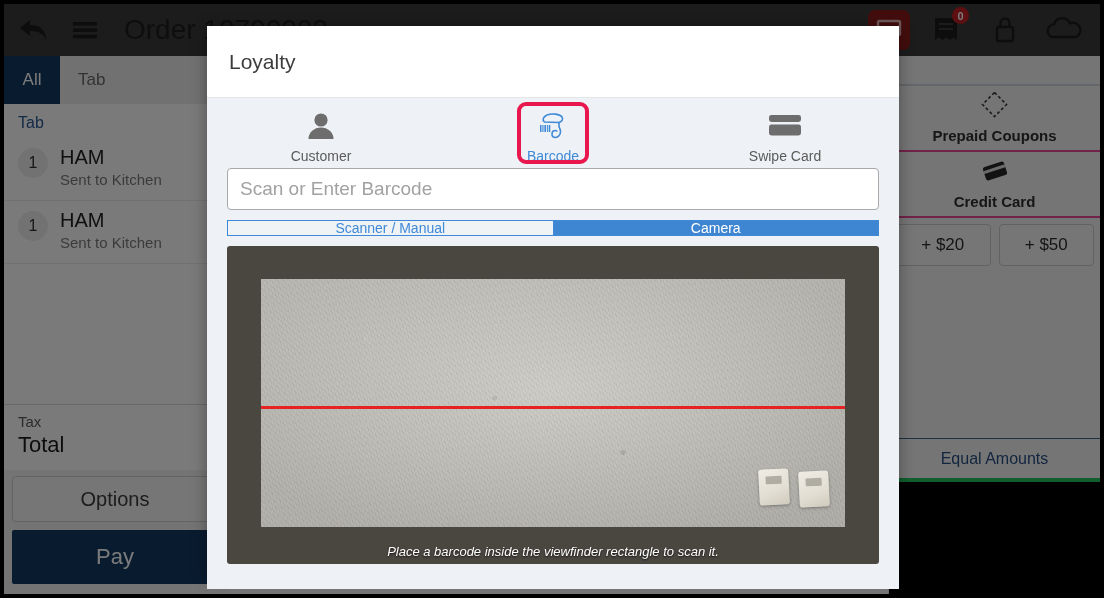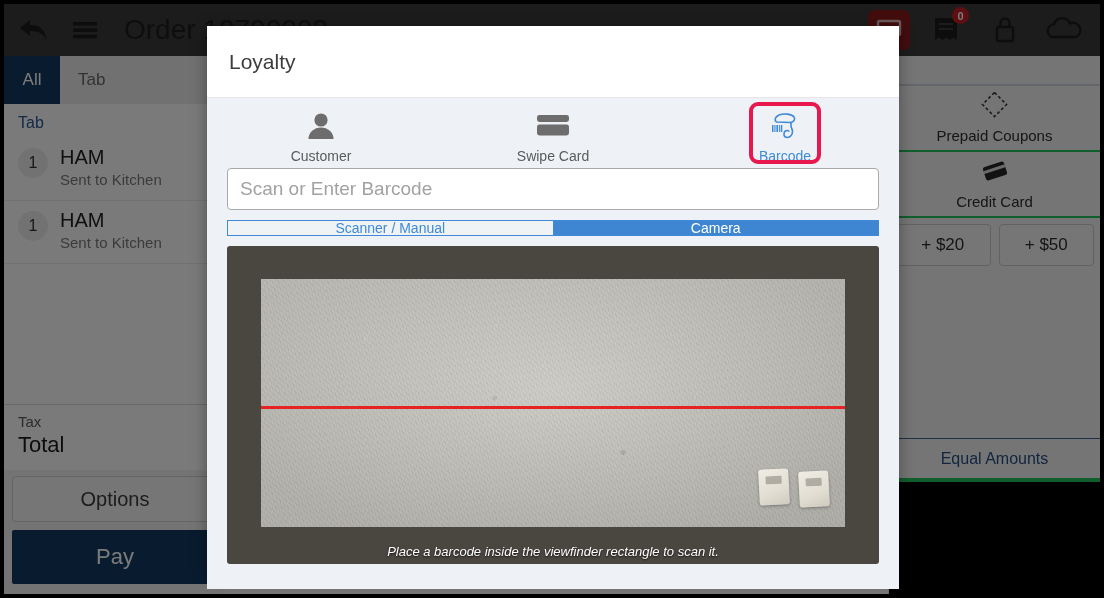--- a/index.html
+++ b/index.html
@@ -105,23 +105,23 @@
   }
 
   
   .rightcol {
     position: absolute; right: 0; top: 52px; width: 212px; bottom: 0;
     background: #f4f4f4; display: flex; flex-direction: column;
     border-left: 1px solid #e2e2e2;
   }
   .pm-spacer { height: 30px; background: #f4f4f4; border-bottom: 2px solid #cfd6de; }
   .pm-tile {
-    height: 66px; background: #f4f4f4; border-bottom: 2px solid #22c55e;
+    height: 66px; background: #f4f4f4; border-bottom: 2px solid #ec4899;
     display: flex; flex-direction: column; align-items: center;
-    justify-content: center; gap: 5px; cursor: pointer;
+    justify-content: center; gap: 5px; cursor: pointer; font-weight: bold;
   }
   .pm-label { font-size: 15px; color: #2f2f2f; }
   .amtrow { display: flex; gap: 8px; padding: 6px 6px 0; }
   .amtbtn {
     flex: 1; height: 42px; border: 1px solid #cdcdcd; border-radius: 4px;
     background: #f7f7f7; display: flex; align-items: center;
     justify-content: center; font-size: 17px; color: #2e2e2e; cursor: pointer;
   }
   .rfill { flex: 1; }
   .equalbtn {
@@ -345,30 +345,20 @@
       <div class="tabrow">
 
         <div class="mtab">
           <span>
             <svg viewBox="0 0 34 30" width="34" height="30">
               <circle cx="17" cy="9" r="6.6" fill="#6d6d6d"></circle>
               <path d="M4.5 28 a12.5 11.5 0 0 1 25 0 Z" fill="#6d6d6d"></path>
             </svg>
           </span>
           <span class="mtab-label">Customer</span>
-        </div>
-
-        <div class="mtab">
-          <span>
-            <svg viewBox="0 0 42 30" width="42" height="30">
-              <rect x="5" y="4" width="32" height="7" rx="2.4" fill="#6d6d6d"></rect>
-              <rect x="5" y="13.5" width="32" height="11" rx="2.4" fill="#6d6d6d"></rect>
-            </svg>
-          </span>
-          <span class="mtab-label">Swipe Card</span>
         </div>
 
         <div class="mtab sel">
           <div class="hl-ring"></div>
           <span>
             <svg viewBox="0 0 36 30" width="36" height="30">
               <path d="M12 4 C17 2 25 3 27 6 C28.5 8 27 10.5 24 11.5
                        L24 15 C24 17 25.5 18 25.5 20.5 C25.5 24 23 26.5 20.5 26.5
                        C18.5 26.5 17 25 17 23 C17 21 18.5 19.5 20.5 19.5
                        C21.5 19.5 22 20 22 20.8" fill="none" stroke="#3f8ad8" stroke-width="1.6" stroke-linejoin="round"></path>
@@ -377,20 +367,30 @@
                 <rect x="5" y="14" width="1.5" height="7"></rect>
                 <rect x="7.4" y="14" width="1.1" height="7"></rect>
                 <rect x="9.4" y="14" width="1.6" height="7"></rect>
                 <rect x="11.9" y="14" width="1" height="7"></rect>
                 <rect x="13.7" y="14" width="1.6" height="7"></rect>
               </g>
             </svg>
           </span>
           <span class="mtab-label">Barcode</span>
         </div>
+
+        <div class="mtab">
+          <span>
+            <svg viewBox="0 0 42 30" width="42" height="30">
+              <rect x="5" y="4" width="32" height="7" rx="2.4" fill="#6d6d6d"></rect>
+              <rect x="5" y="13.5" width="32" height="11" rx="2.4" fill="#6d6d6d"></rect>
+            </svg>
+          </span>
+          <span class="mtab-label">Swipe Card</span>
+        </div>
       </div>
 
       <input class="bcinput" type="text" placeholder="Scan or Enter Barcode" style="">
 
       <div class="segrow">
         <div class="seg off">Scanner / Manual</div>
         <div class="seg on">Camera</div>
       </div>
 
       <div class="camwrap">

